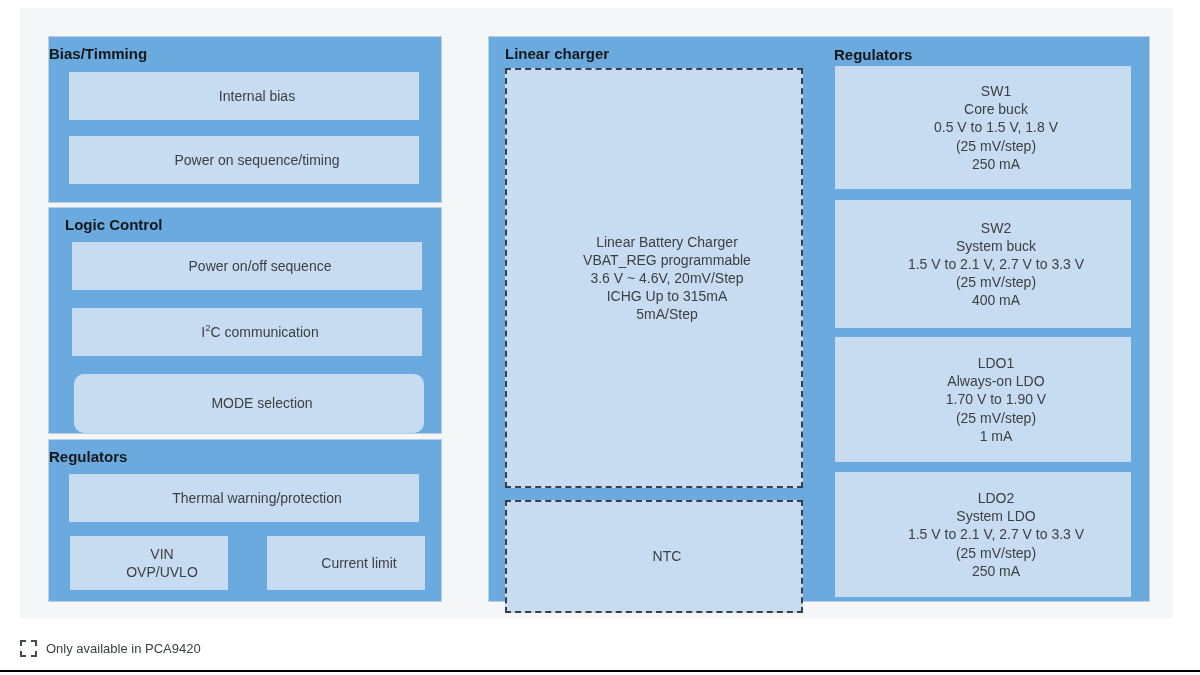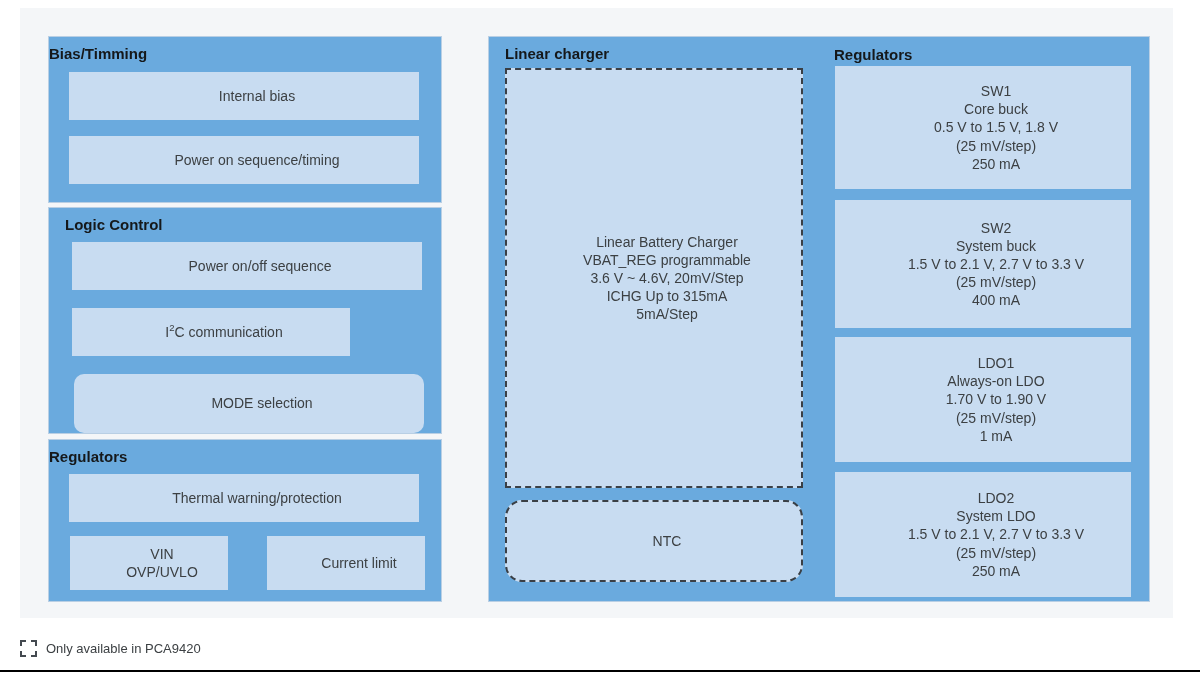--- a/index.html
+++ b/index.html
@@ -78,36 +78,36 @@
 
   
   #panel-bias      { left: 28px;  top: 28px;  width: 394px; height: 167px; }
   #panel-bias .panel-title   { margin-top: 9px; }
   #bias-box-0      { position:absolute; left: 20px; top: 35px;  width: 350px; height: 48px; }
   #bias-box-1      { position:absolute; left: 20px; top: 99px;  width: 350px; height: 48px; }
 
   #panel-logic     { left: 28px;  top: 199px; width: 394px; height: 227px; }
   #panel-logic .panel-title  { margin-top: 9px; margin-left: 16px; }
   #logic-box-0     { position:absolute; left: 23px; top: 34px;  width: 350px; height: 48px; }
-  #logic-box-1     { position:absolute; left: 23px; top: 100px; width: 278px; height: 48px; }
+  #logic-box-1     { position:absolute; left: 23px; top: 100px; width: 350px; height: 48px; }
   #logic-box-2     { position:absolute; left: 25px; top: 166px; width: 350px; height: 59px; border-radius: 10px; }
 
   #panel-protect   { left: 28px;  top: 431px; width: 394px; height: 163px; }
   #panel-protect .panel-title{ margin-top: 9px; }
   #prot-box-0      { position:absolute; left: 20px; top: 34px;  width: 350px; height: 48px; }
   #prot-box-1      { position:absolute; left: 21px; top: 96px;  width: 158px; height: 54px; }
   #prot-box-2      { position:absolute; left: 218px;top: 96px;  width: 158px; height: 54px; }
 
   
   #panel-right     { left: 468px; top: 28px;  width: 662px; height: 566px; }
   #title-charger   { position:absolute; left: 16px;  top: 9px;  width: 296px; }
   #title-regs      { position:absolute; left: 345px; top: 10px; width: 300px; }
 
   #charger-main    { position:absolute; left: 16px;  top: 31px;  width: 298px; height: 420px; }
-  #charger-ntc     { position:absolute; left: 16px;  top: 463px; width: 298px; height: 82px; border-radius: 17px; }
+  #charger-ntc     { position:absolute; left: 16px;  top: 463px; width: 298px; height: 113px; }
 
   #reg-0           { position:absolute; left: 346px; top: 29px;  width: 296px; height: 123px; }
   #reg-1           { position:absolute; left: 346px; top: 163px; width: 296px; height: 128px; }
   #reg-2           { position:absolute; left: 346px; top: 300px; width: 296px; height: 125px; }
   #reg-3           { position:absolute; left: 346px; top: 435px; width: 296px; height: 125px; }
 
   
   #legend {
     position: absolute;
     left: 20px;

